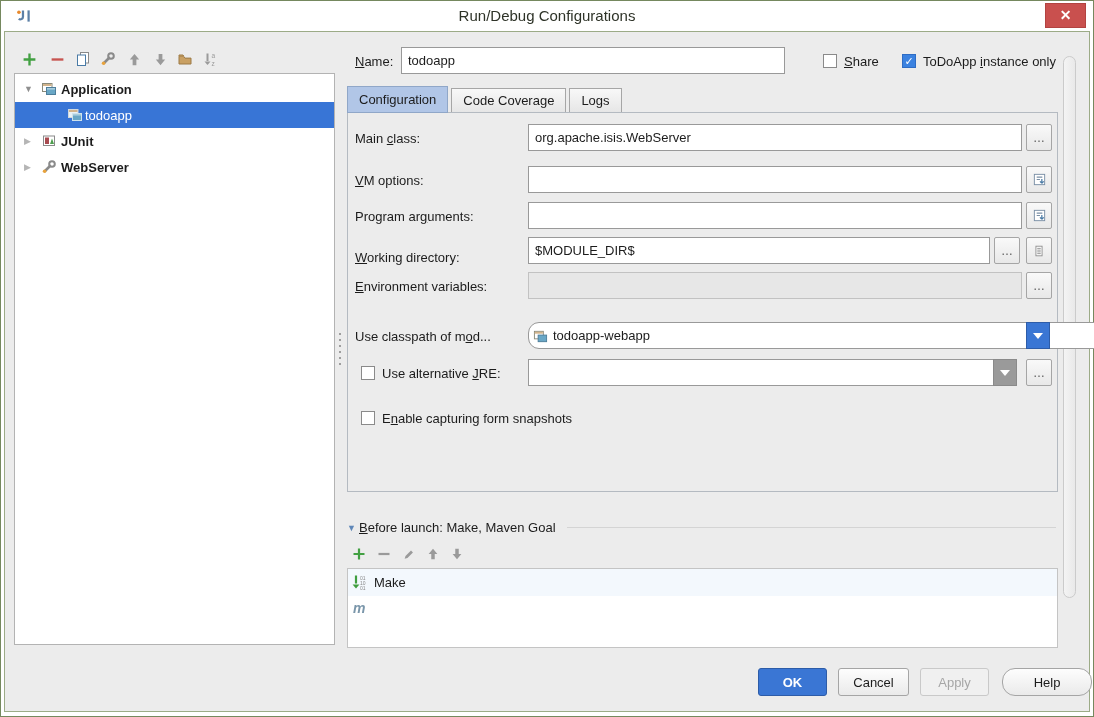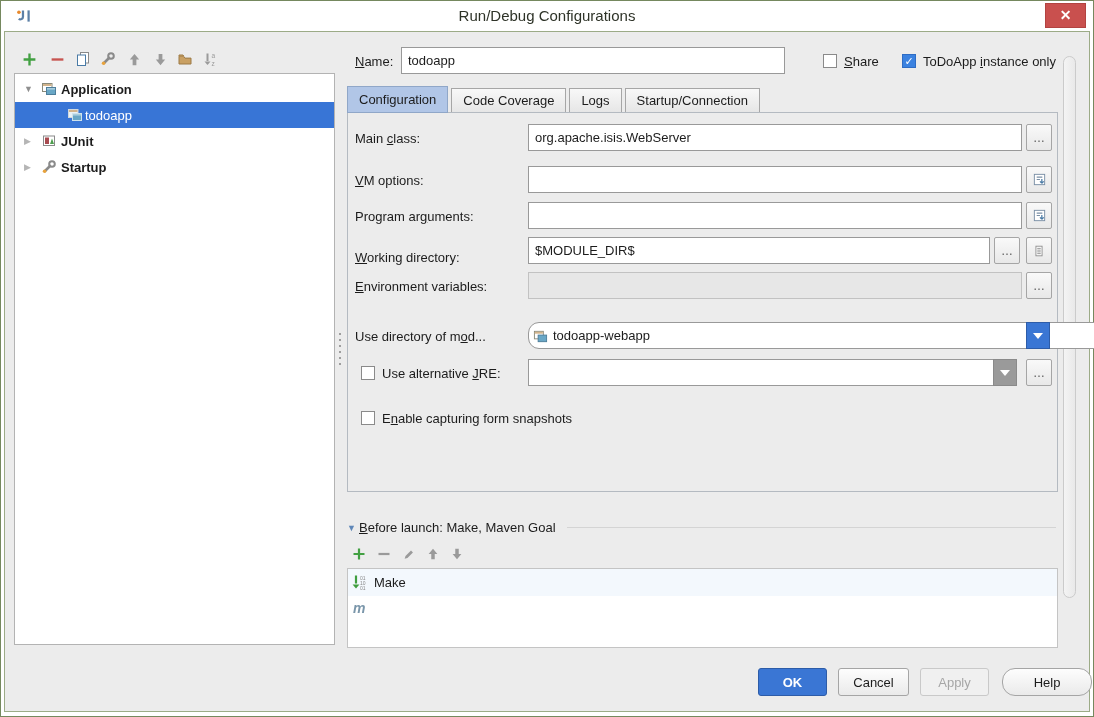--- a/index.html
+++ b/index.html
@@ -156,21 +156,21 @@
     </div>
     <div class="trow">
       <span class="tw arrow" style="left:9px;color:#b5b5b5;">▶</span>
       <span class="tw" style="left:26px;top:5px;">
         <svg width="16" height="16" viewBox="0 0 16 16">
           <circle cx="11" cy="5" r="2.8" fill="none" stroke="#8a8a8a" stroke-width="2"></circle>
           <path d="M9 7 L4 12" stroke="#8a8a8a" stroke-width="2.6" stroke-linecap="round"></path>
           <circle cx="3.6" cy="12.2" r="1.8" fill="#e8a33d"></circle>
         </svg>
       </span>
-      <span class="tw" style="left:46px;font-weight:bold;">Startup</span>
+      <span class="tw" style="left:46px;font-weight:bold;">WebServer</span>
     </div>
   </div>
 
   <div class="splitter">
       <div class="dots"></div>
     </div>
 
   <span class="lbl" style="left:355px;top:54px;"><span></span><u>N</u><span>ame:</span></span>
   <div class="field" style="left:401px;top:47px;width:384px;height:27px;">
     <span>todoapp</span>
@@ -181,21 +181,20 @@
   <span class="lbl" style="left:844px;top:54px;"><span></span><u>S</u><span>hare</span></span>
   <span class="cb on" style="left:902px;top:54px;">
       <span>✓</span>
     </span>
   <span class="lbl" style="left:923px;top:54px;"><span>ToDoApp </span><u>i</u><span>nstance only</span></span>
 
   <div class="tabs">
     <div class="tab sel"><span>Configuration</span></div>
     <div class="tab"><span>Code Coverage</span></div>
     <div class="tab"><span>Logs</span></div>
-    <div class="tab"><span>Startup/Connection</span></div>
   </div>
   <div class="tab-panel"></div>
 
   <span class="lbl" style="left:355px;top:131px;z-index:4;"><span>Main </span><u>c</u><span>lass:</span></span>
   <div class="field" style="left:528px;top:124px;width:494px;height:27px;z-index:4;">
       <span>org.apache.isis.WebServer</span>
     </div>
   <div class="sq-btn" style="left:1026px;top:124px;width:26px;height:27px;z-index:4;">
       <span>…</span>
     </div>
@@ -245,21 +244,21 @@
   </div>
 
   <span class="lbl" style="left:355px;top:279px;z-index:4;"><span></span><u>E</u><span>nvironment variables:</span></span>
   <div class="field disabled" style="left:528px;top:272px;width:494px;height:27px;z-index:4;">
       <span></span>
     </div>
   <div class="sq-btn" style="left:1026px;top:272px;width:26px;height:27px;z-index:4;">
       <span>…</span>
     </div>
 
-  <span class="lbl" style="left:355px;top:329px;z-index:4;"><span>Use directory of m</span><u>o</u><span>d...</span></span>
+  <span class="lbl" style="left:355px;top:329px;z-index:4;"><span>Use classpath of m</span><u>o</u><span>d...</span></span>
   <div class="combo" style="left:528px;top:322px;width:580px;height:27px;z-index:4;border-radius:11px;">
     <span style="margin-right:5px;margin-top:2px;">
       <svg width="15" height="15" viewBox="0 0 16 16">
         <rect x="1.5" y="2.5" width="9.5" height="8" fill="#fff" stroke="#8a8a7a"></rect>
         <rect x="2" y="3" width="8.5" height="2" fill="#d2b48c"></rect>
         <rect x="5.5" y="6.5" width="9" height="7" fill="#69a7c6" stroke="#4d7e9b"></rect>
       </svg>
     </span>
     <span>todoapp-webapp</span>
   </div>

